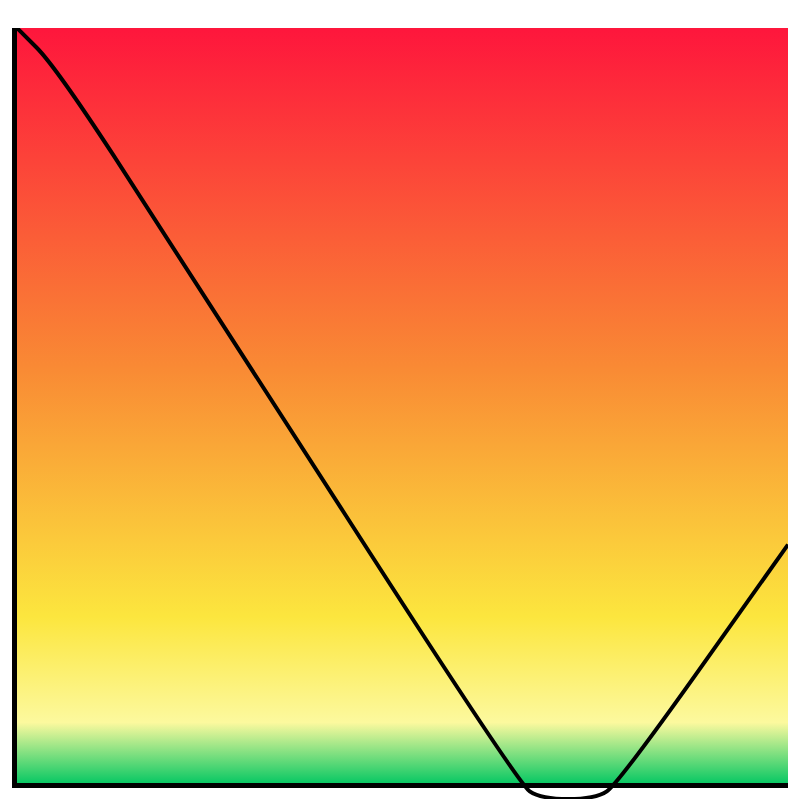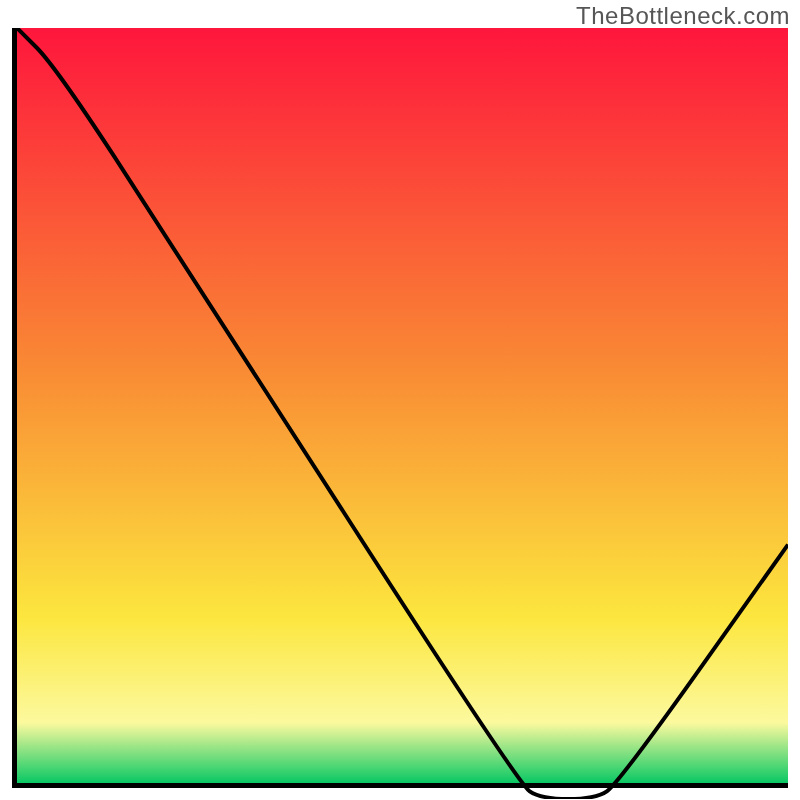--- a/index.html
+++ b/index.html
@@ -53,21 +53,20 @@
     font-weight: 400;
     color: #565656;
     letter-spacing: 0.5px;
   }
 </style>
 </head>
 <body>
 
 <div class="chart-container">
 
-  <div class="watermark">TheBottleneck.com</div>
 
   <div class="plot-area">
 
     <svg class="bg-gradient" viewBox="0 0 771 755" preserveAspectRatio="none">
       <defs>
         <linearGradient id="grad" x1="0" y1="0" x2="0" y2="1">
           <stop offset="0" stop-color="#fe163c"></stop>
           <stop offset="0.45" stop-color="#f98a34"></stop>
           <stop offset="0.78" stop-color="#fce63e"></stop>
           <stop offset="0.92" stop-color="#fcf99e"></stop>

